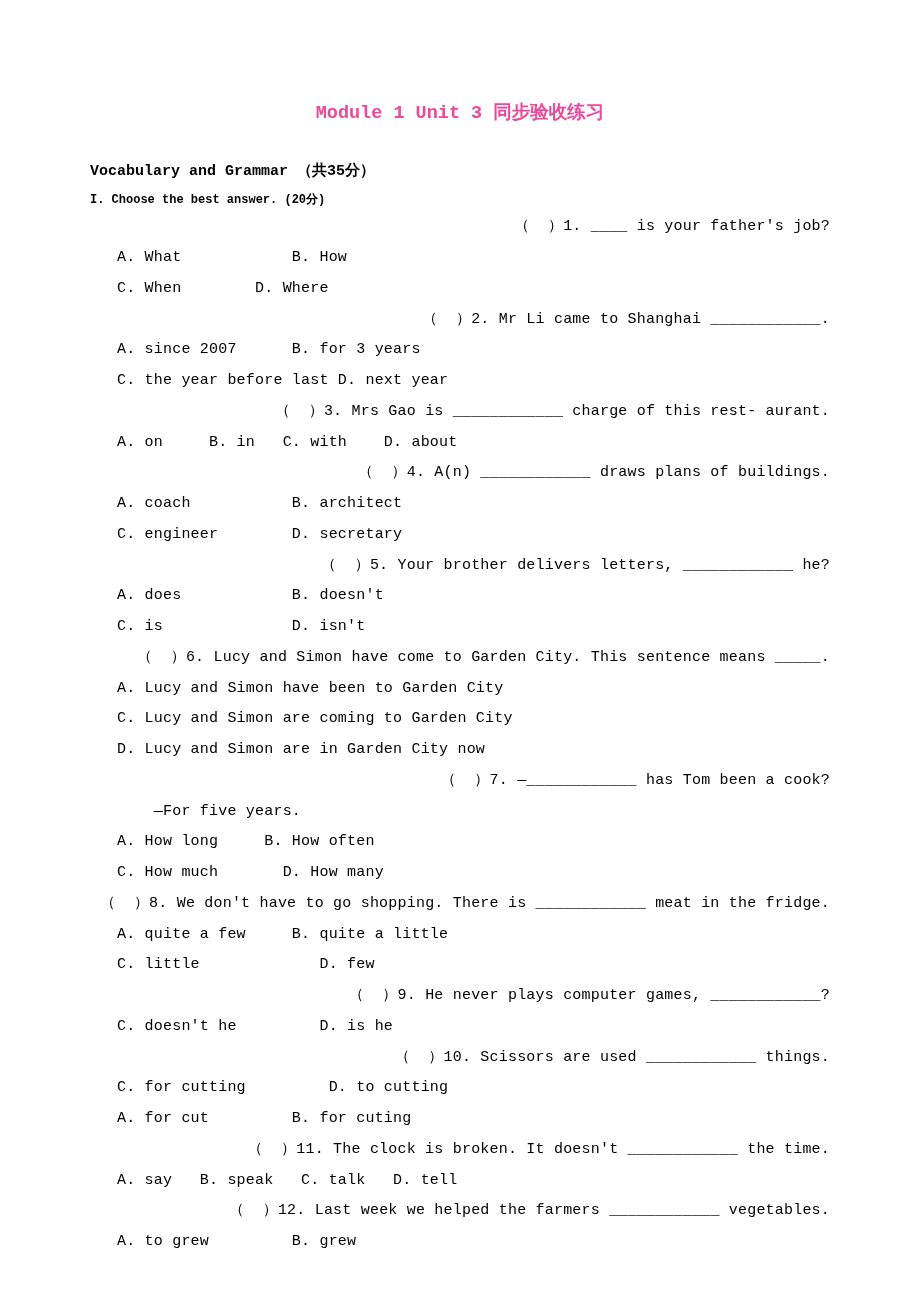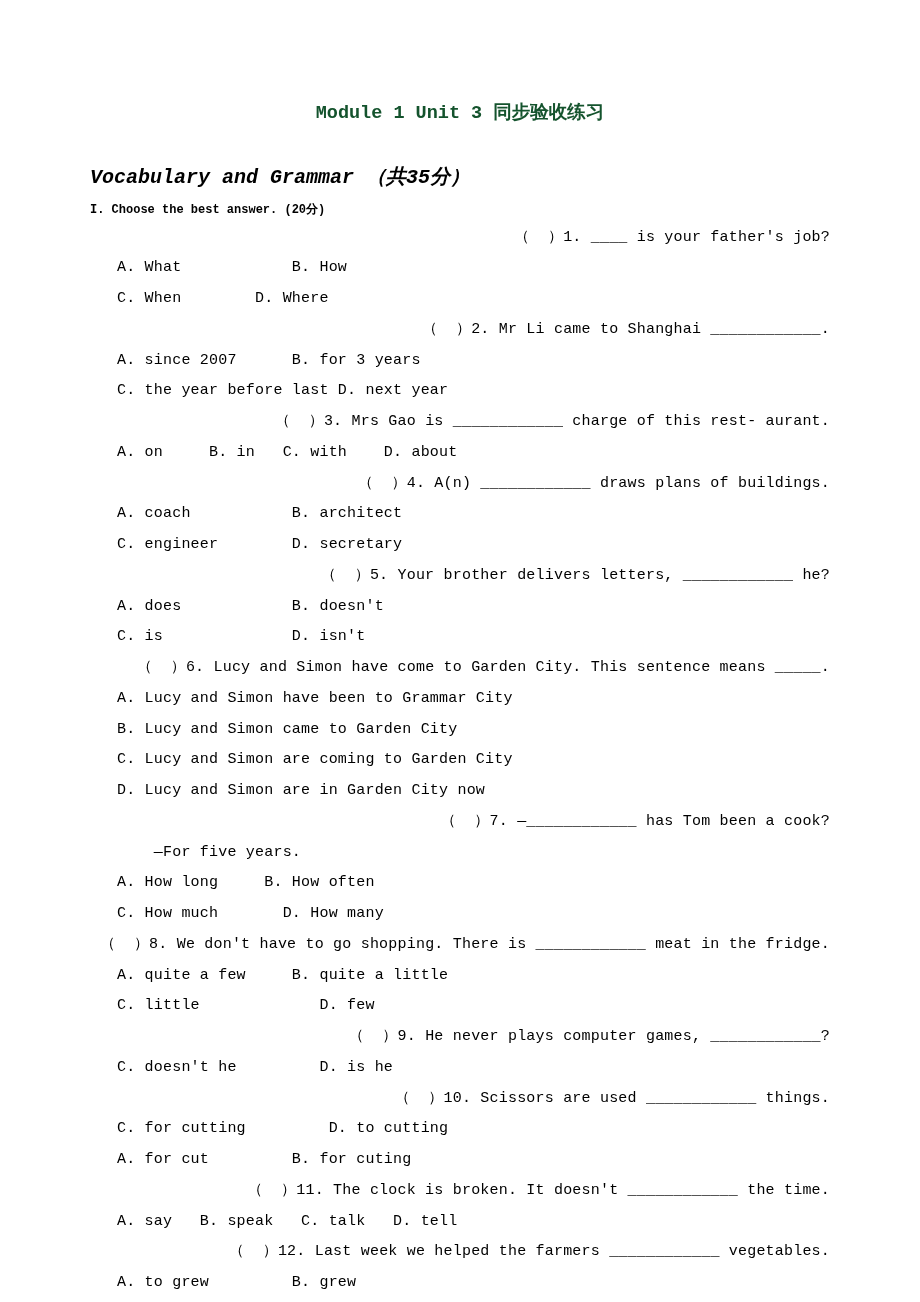--- a/index.html
+++ b/index.html
@@ -10,31 +10,30 @@
       width: 920px;
     }
     .page {
       padding: 95px 90px 80px 90px;
       font-size: 15px;
       line-height: 2.05;
       color: #000;
     }
     .title {
       text-align: center;
-      color: #14532d;
+      color: #ec4899;
       font-family: "Courier New", "SimSun", monospace;
       font-size: 18.5px;
       font-weight: bold;
       margin-bottom: 24px;
     }
     .section-header {
       font-family: "Courier New", "SimSun", monospace;
       font-weight: bold;
-      font-size: 20px;
-      font-style: italic;
+      font-size: 15px;
     }
     .sub-header {
       font-family: Liberation Mono, monospace;
       font-weight: bold;
       font-size: 12px;
     }
     .question-line {
       font-family: "Courier New", "SimSun", monospace;
       font-size: 15px;
       white-space: pre;
@@ -65,22 +64,21 @@
       <div class="option-line">C. the year before last D. next year</div>
       <div class="question-line">（  ）3. Mrs Gao is ____________ charge of this rest- aurant.</div>
       <div class="option-line">A. on     B. in   C. with    D. about</div>
       <div class="question-line">（  ）4. A(n) ____________ draws plans of buildings.</div>
       <div class="option-line">A. coach           B. architect</div>
       <div class="option-line">C. engineer        D. secretary</div>
       <div class="question-line">（  ）5. Your brother delivers letters, ____________ he?</div>
       <div class="option-line">A. does            B. doesn't</div>
       <div class="option-line">C. is              D. isn't</div>
       <div class="question-line">（  ）6. Lucy and Simon have come to Garden City. This sentence means _____.</div>
-      <div class="option-line">A. Lucy and Simon have been to Grammar City</div>
-      <div class="option-line">B. Lucy and Simon came to Garden City</div>
+      <div class="option-line">A. Lucy and Simon have been to Garden City</div>
       <div class="option-line">C. Lucy and Simon are coming to Garden City</div>
       <div class="option-line">D. Lucy and Simon are in Garden City now</div>
       <div class="question-line">（  ）7. —____________ has Tom been a cook?</div>
       <div class="option-line">    —For five years.</div>
       <div class="option-line">A. How long     B. How often</div>
       <div class="option-line">C. How much       D. How many</div>
       <div class="question-line">（  ）8. We don't have to go shopping. There is ____________ meat in the fridge.</div>
       <div class="option-line">A. quite a few     B. quite a little</div>
       <div class="option-line">C. little             D. few</div>
       <div class="question-line">（  ）9. He never plays computer games, ____________?</div>

